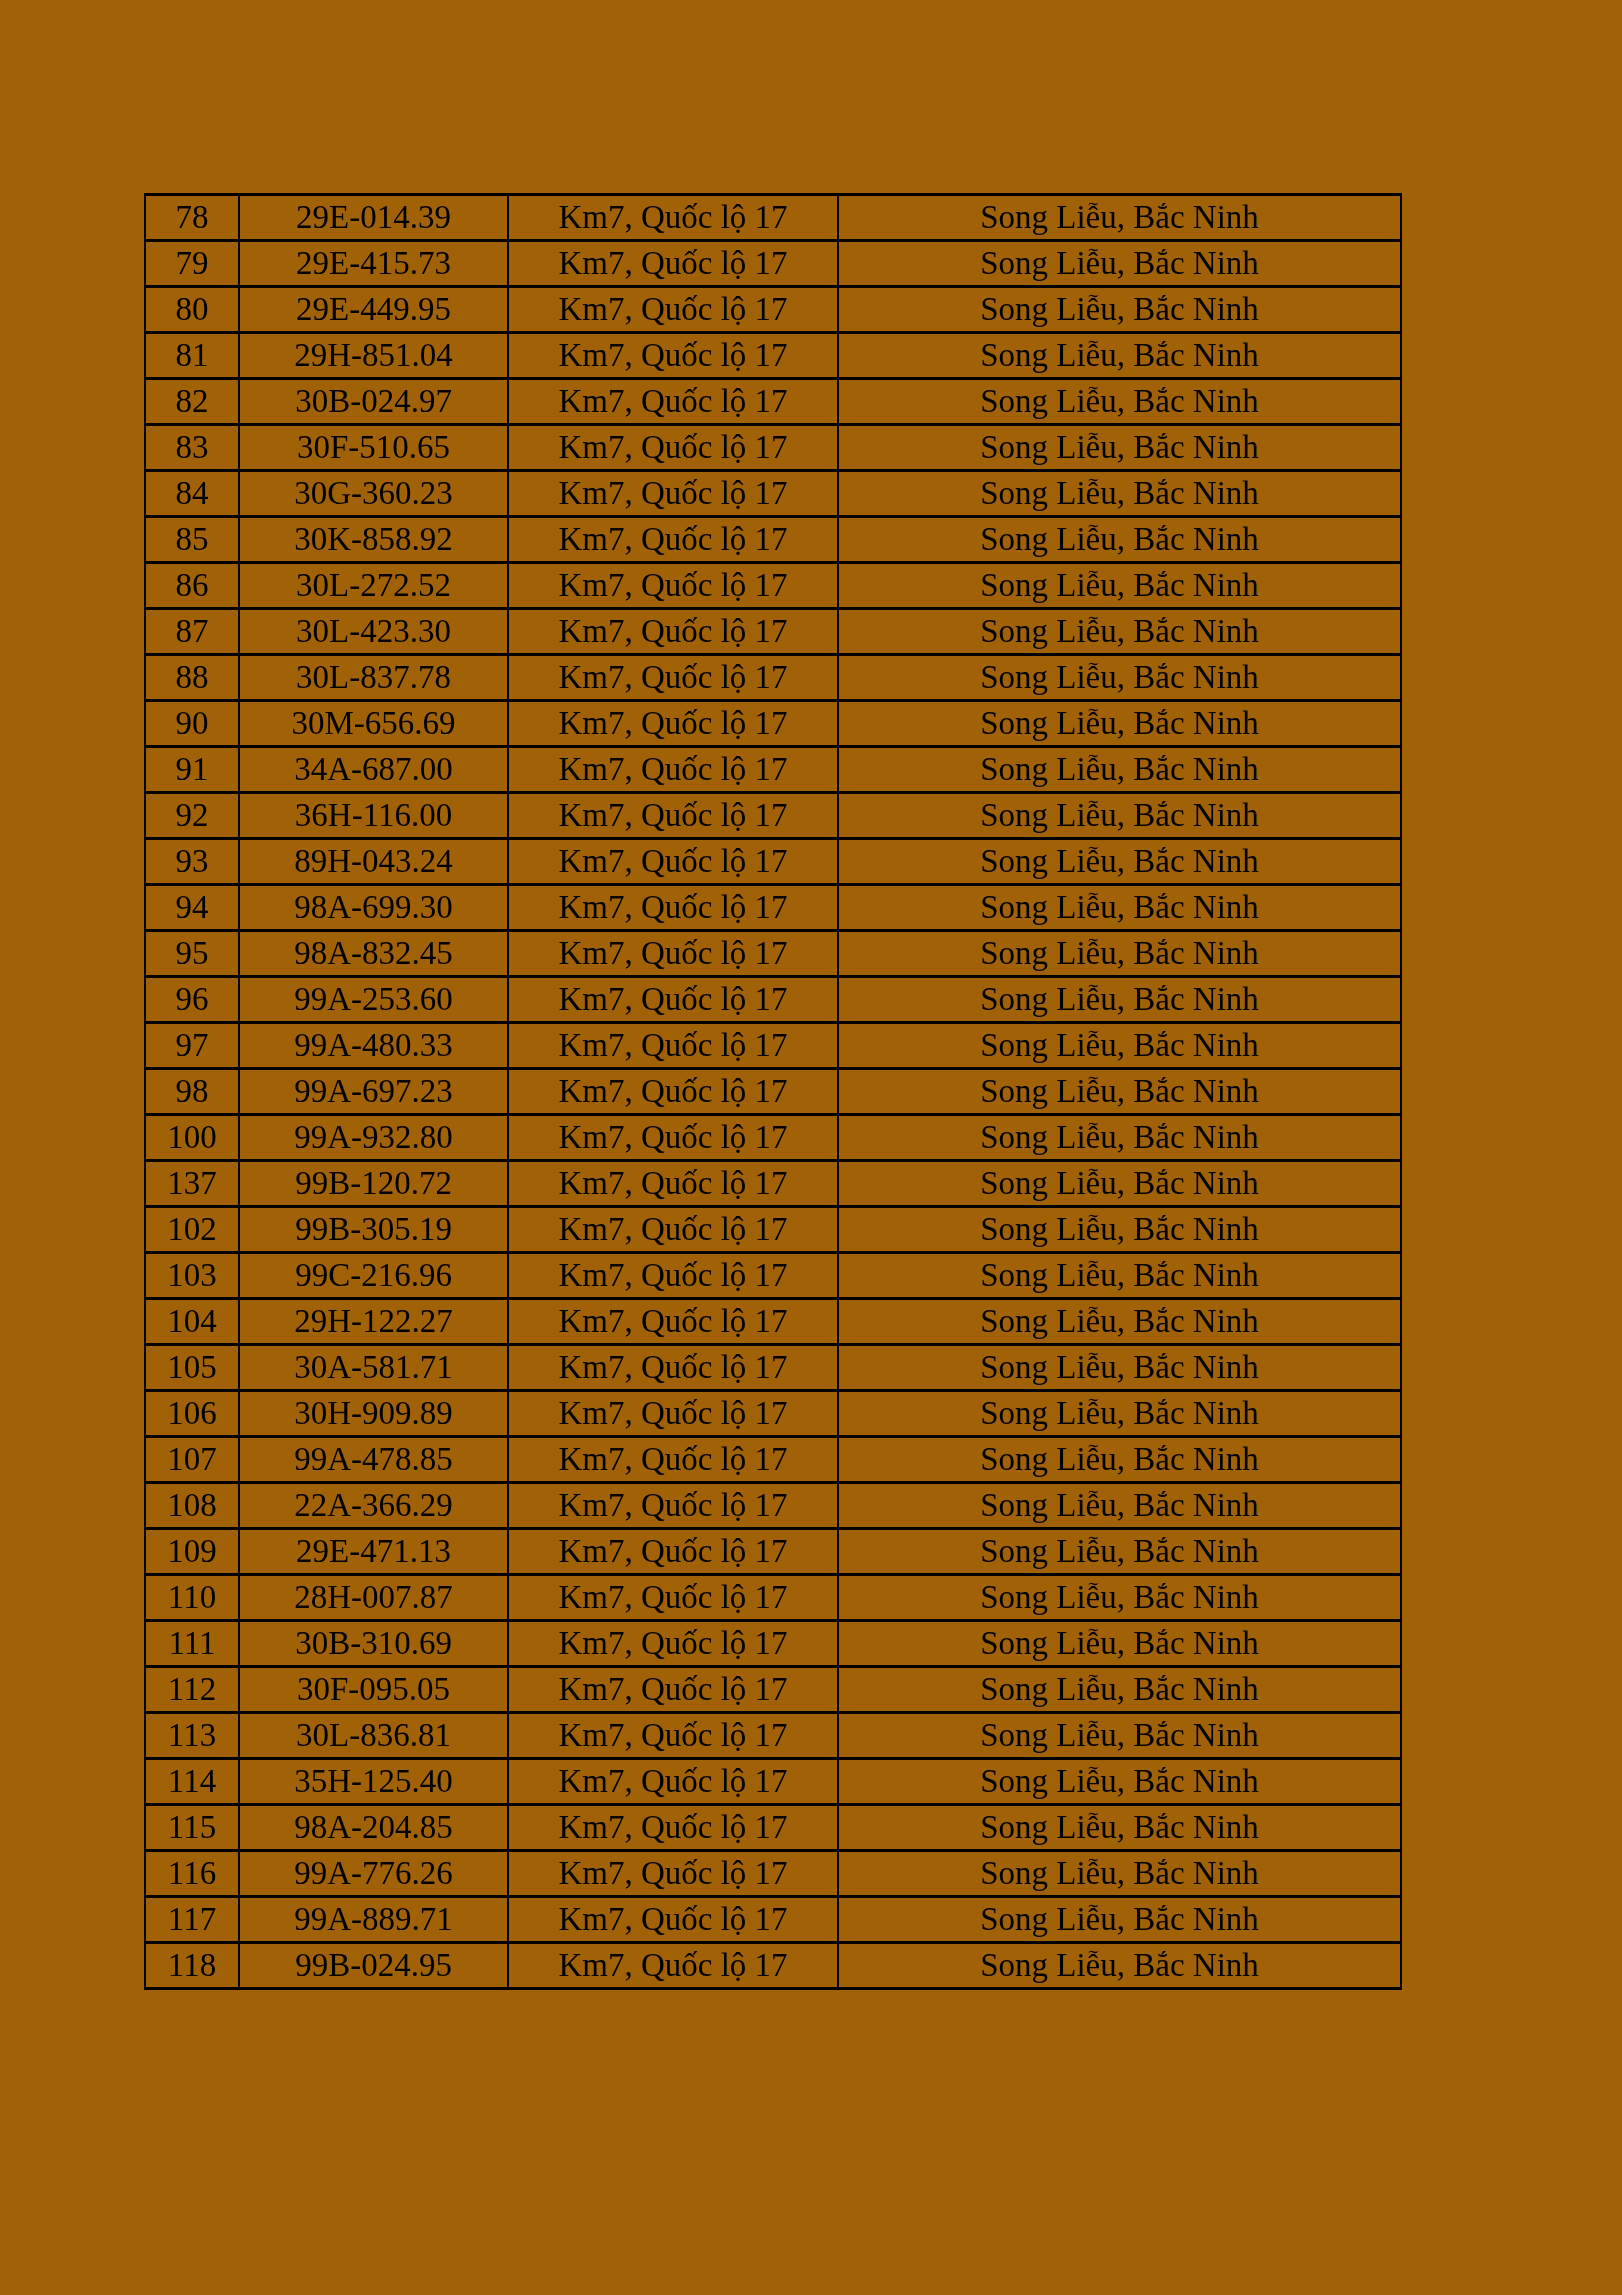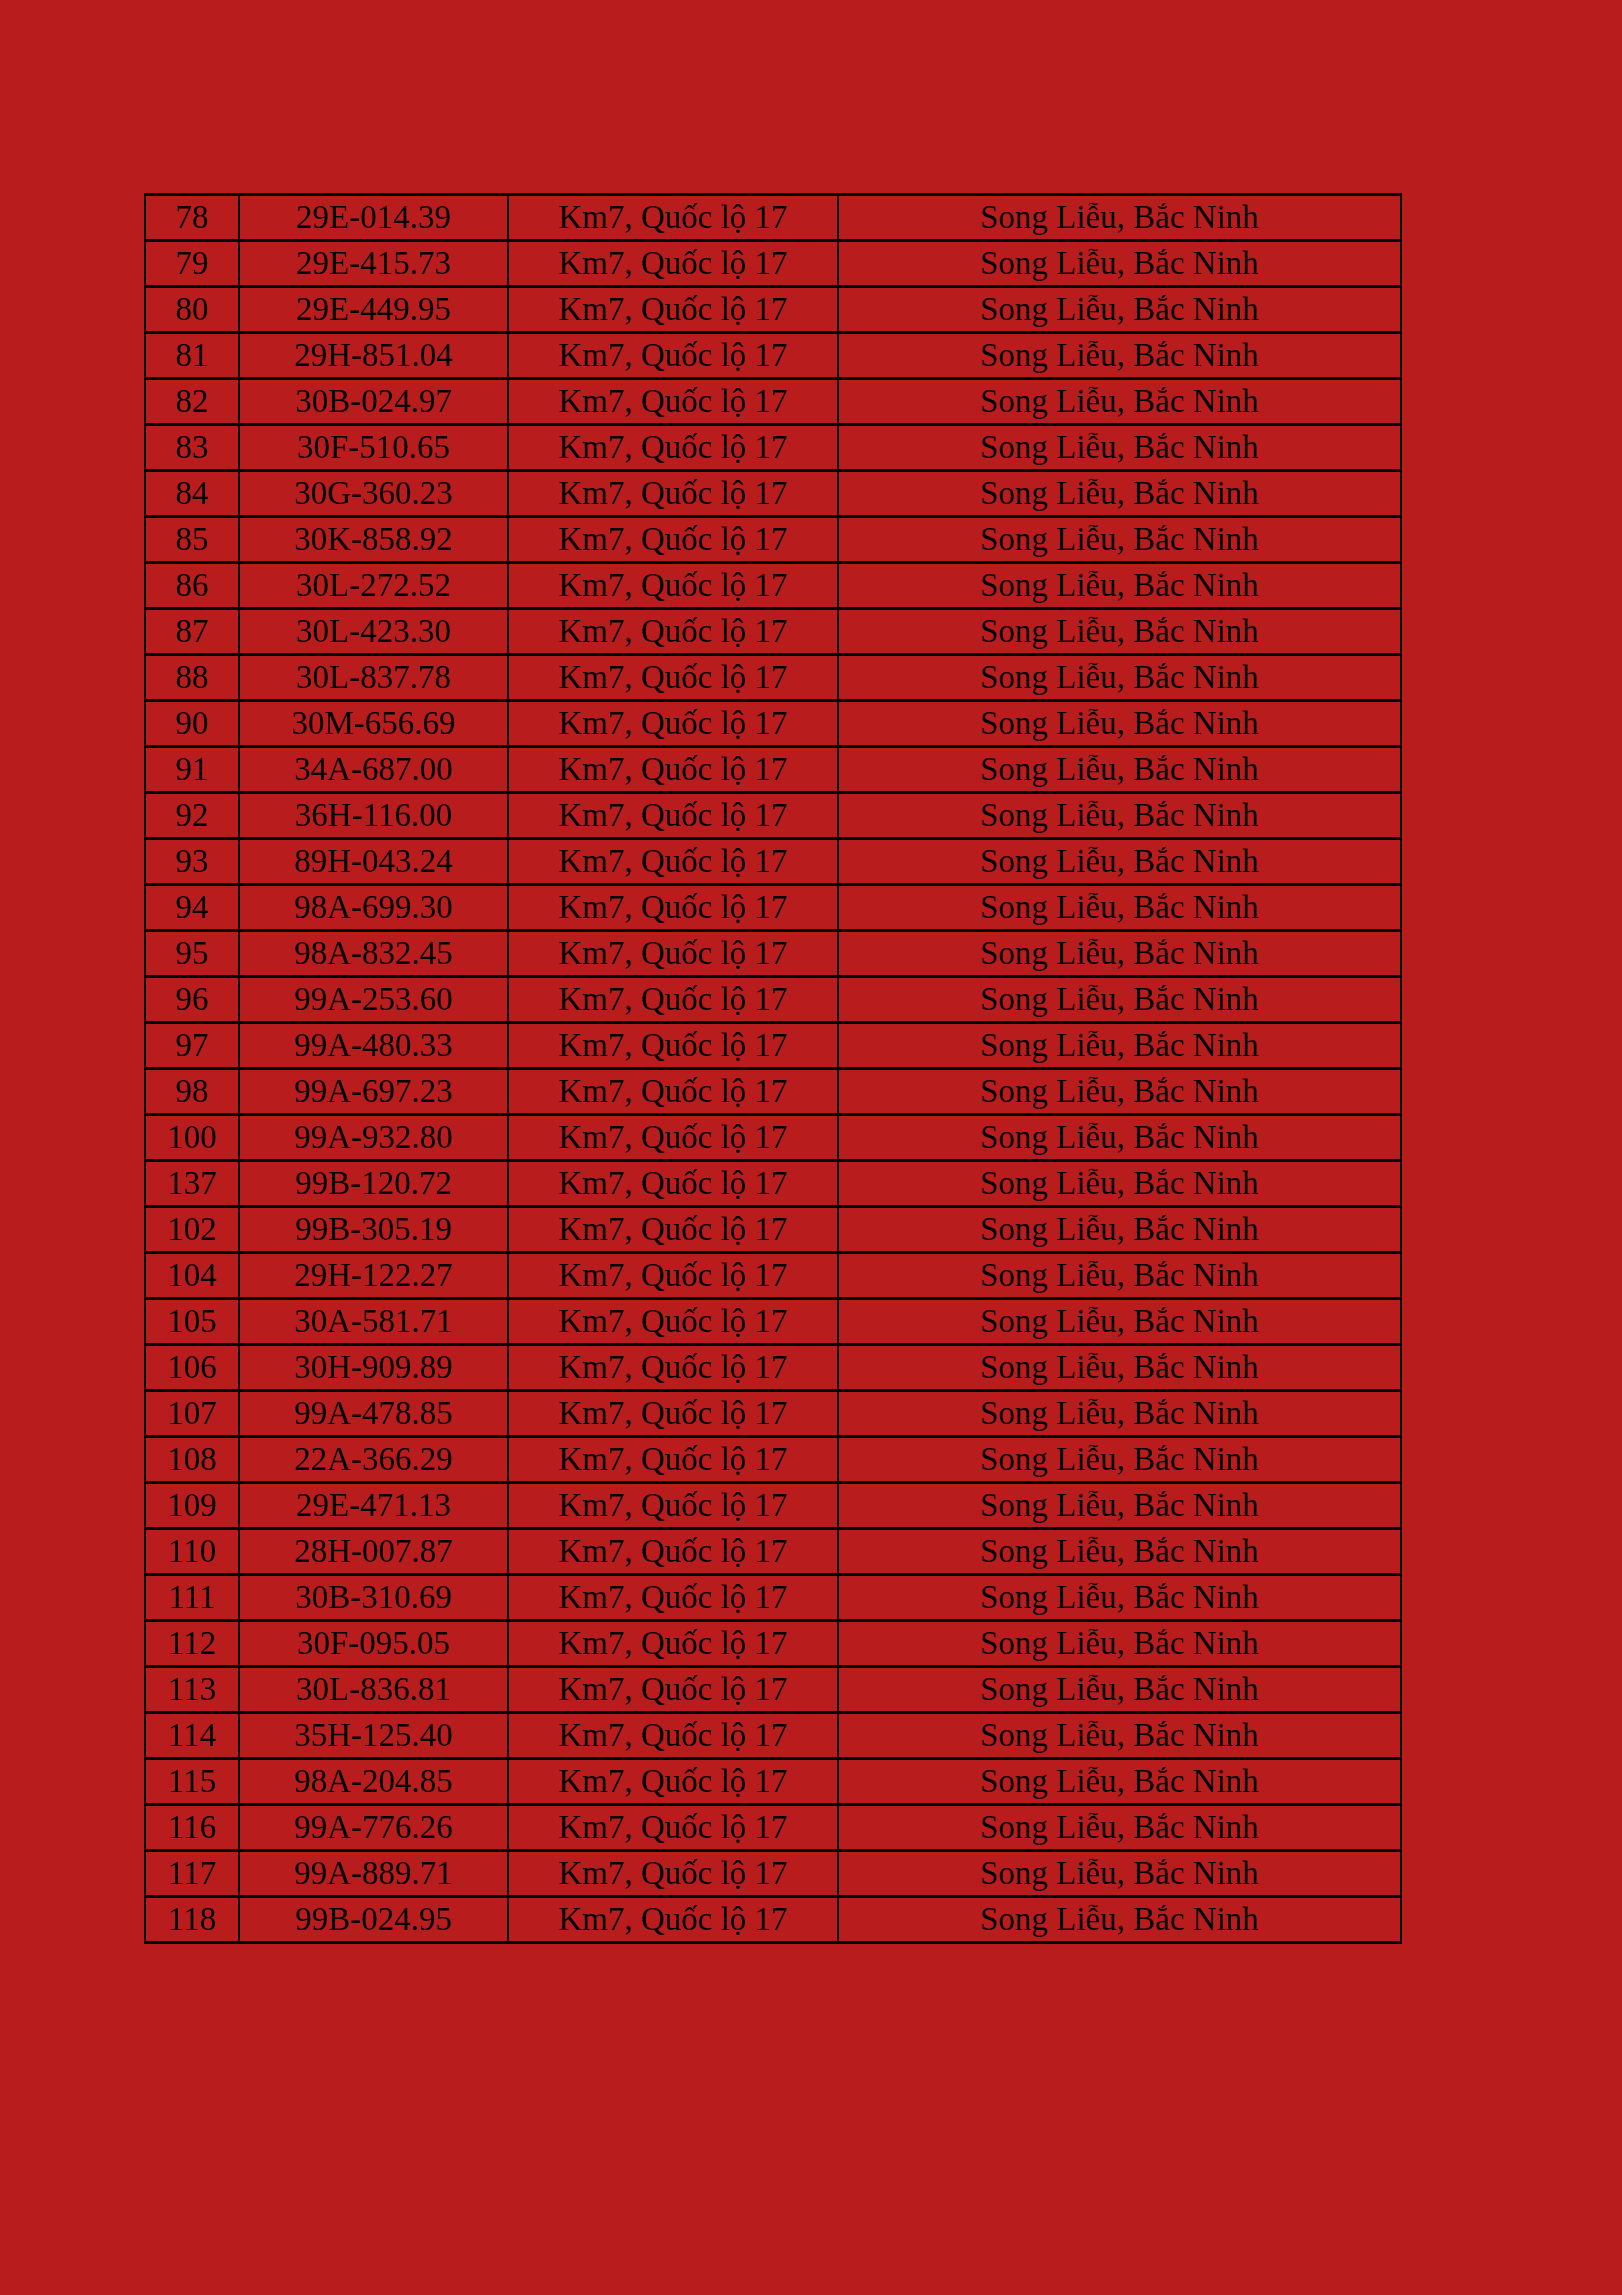--- a/index.html
+++ b/index.html
@@ -11,21 +11,21 @@
     width: 1623px;
     height: 2295px;
     position: relative;
     font-family: "Liberation Serif", "DejaVu Serif", serif;
   }
   .page {
     position: absolute;
     left: 0; top: 0;
     width: 1623px;
     height: 2295px;
-    background: #b91c1c;
+    background: #a16207;
     overflow: hidden;
   }
   table.plate-table {
     position: absolute;
     left: 144px;
     top: 193px;
     border-collapse: collapse;
     table-layout: fixed;
   }
   table.plate-table td {
@@ -185,20 +185,26 @@
           <td class="col-location">Km7, Quốc lộ 17</td>
           <td class="col-address">Song Liễu, Bắc Ninh</td>
         </tr>
         <tr>
           <td class="col-no">102</td>
           <td class="col-plate">99B-305.19</td>
           <td class="col-location">Km7, Quốc lộ 17</td>
           <td class="col-address">Song Liễu, Bắc Ninh</td>
         </tr>
         <tr>
+          <td class="col-no">103</td>
+          <td class="col-plate">99C-216.96</td>
+          <td class="col-location">Km7, Quốc lộ 17</td>
+          <td class="col-address">Song Liễu, Bắc Ninh</td>
+        </tr>
+        <tr>
           <td class="col-no">104</td>
           <td class="col-plate">29H-122.27</td>
           <td class="col-location">Km7, Quốc lộ 17</td>
           <td class="col-address">Song Liễu, Bắc Ninh</td>
         </tr>
         <tr>
           <td class="col-no">105</td>
           <td class="col-plate">30A-581.71</td>
           <td class="col-location">Km7, Quốc lộ 17</td>
           <td class="col-address">Song Liễu, Bắc Ninh</td>

